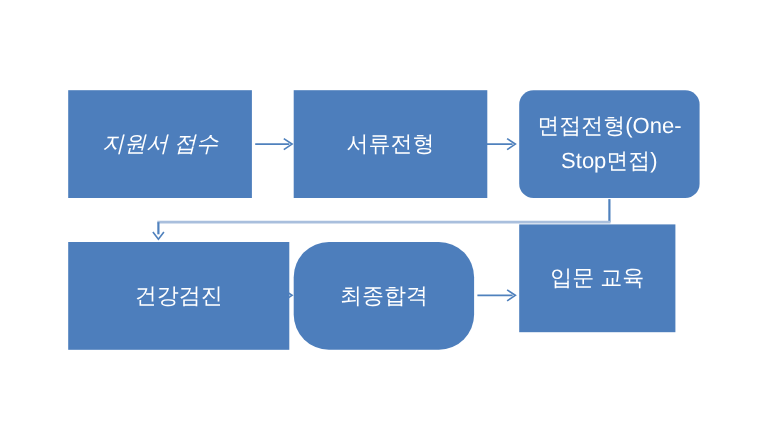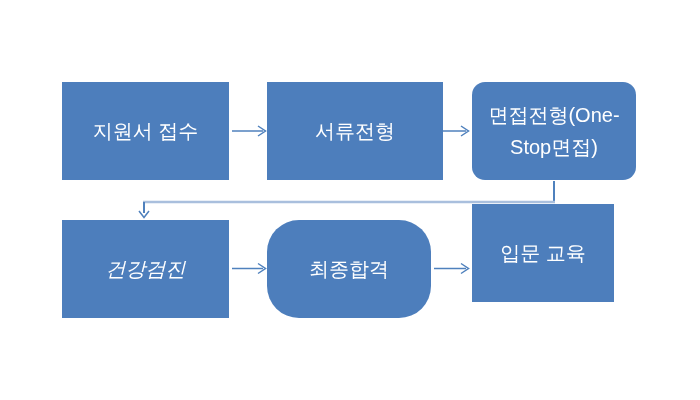--- a/index.html
+++ b/index.html
@@ -81,31 +81,31 @@
       <line class="arrow" x1="232" y1="268.5" x2="263" y2="268.5"></line>
       <polyline class="arrow" points="258,263.5 265.5,268.5 258,273.5"></polyline>
     </g>
 
     <g>
       <line class="arrow" x1="434" y1="268.5" x2="466" y2="268.5"></line>
       <polyline class="arrow" points="461,263.5 468.5,268.5 461,273.5"></polyline>
     </g>
   </svg>
 
-  <div class="box" style="left:62px; top:82px; width:167px;">
+  <div class="box" style="left:62px; top:82px; width:167px;font-style:italic;">
     <span>지원서 접수</span>
   </div>
   <div class="box" style="left:267px; top:82px; width:176px;">
     <span>서류전형</span>
   </div>
   <div class="box" style="left:472px; top:82px; width:164px;border-radius:13px;">
     <span>면접전형(One-Stop면접)</span>
   </div>
 
-  <div class="box" style="left:62px; top:220px; width:167px;font-style:italic;">
+  <div class="box" style="left:62px; top:220px; width:201px;">
     <span>건강검진</span>
   </div>
   <div class="box" style="left:267px; top:220px; width:164px;border-radius:32px;">
     <span>최종합격</span>
   </div>
   <div class="box" style="left:472px; top:204px; width:142px;">
     <span>입문 교육</span>
   </div>
 
 </div>

